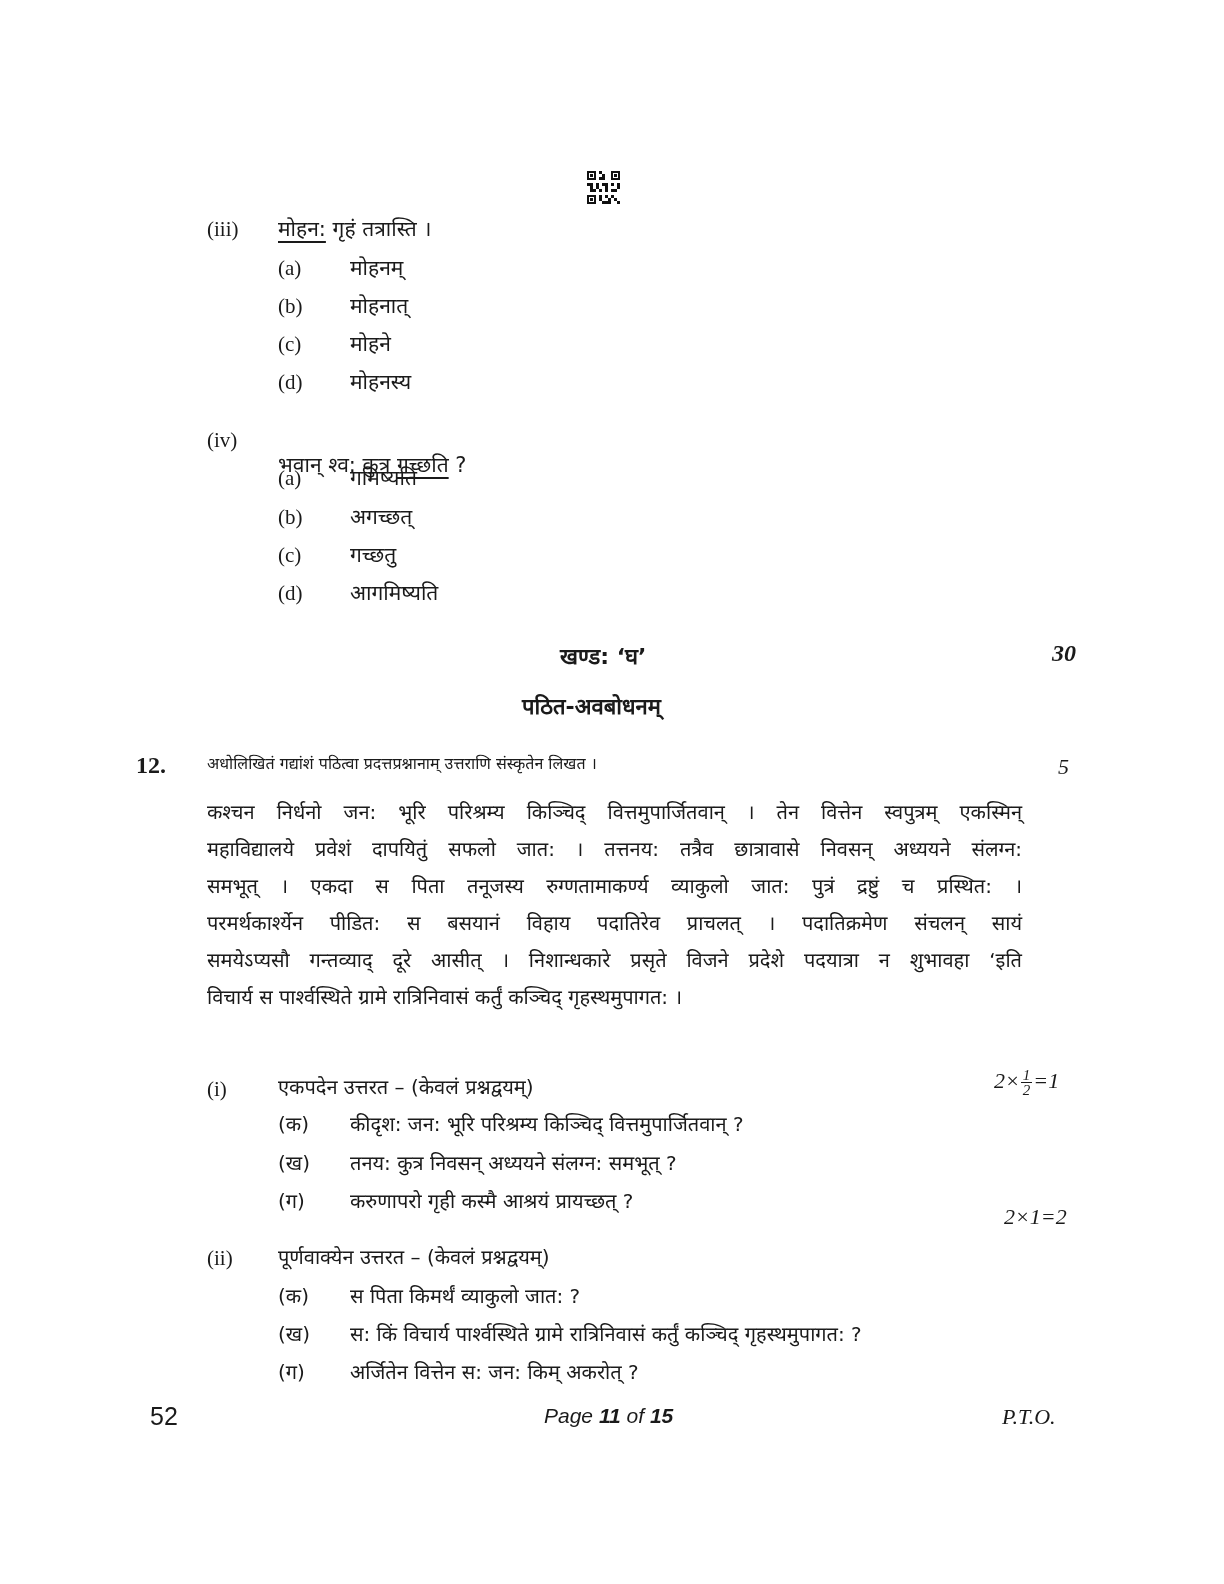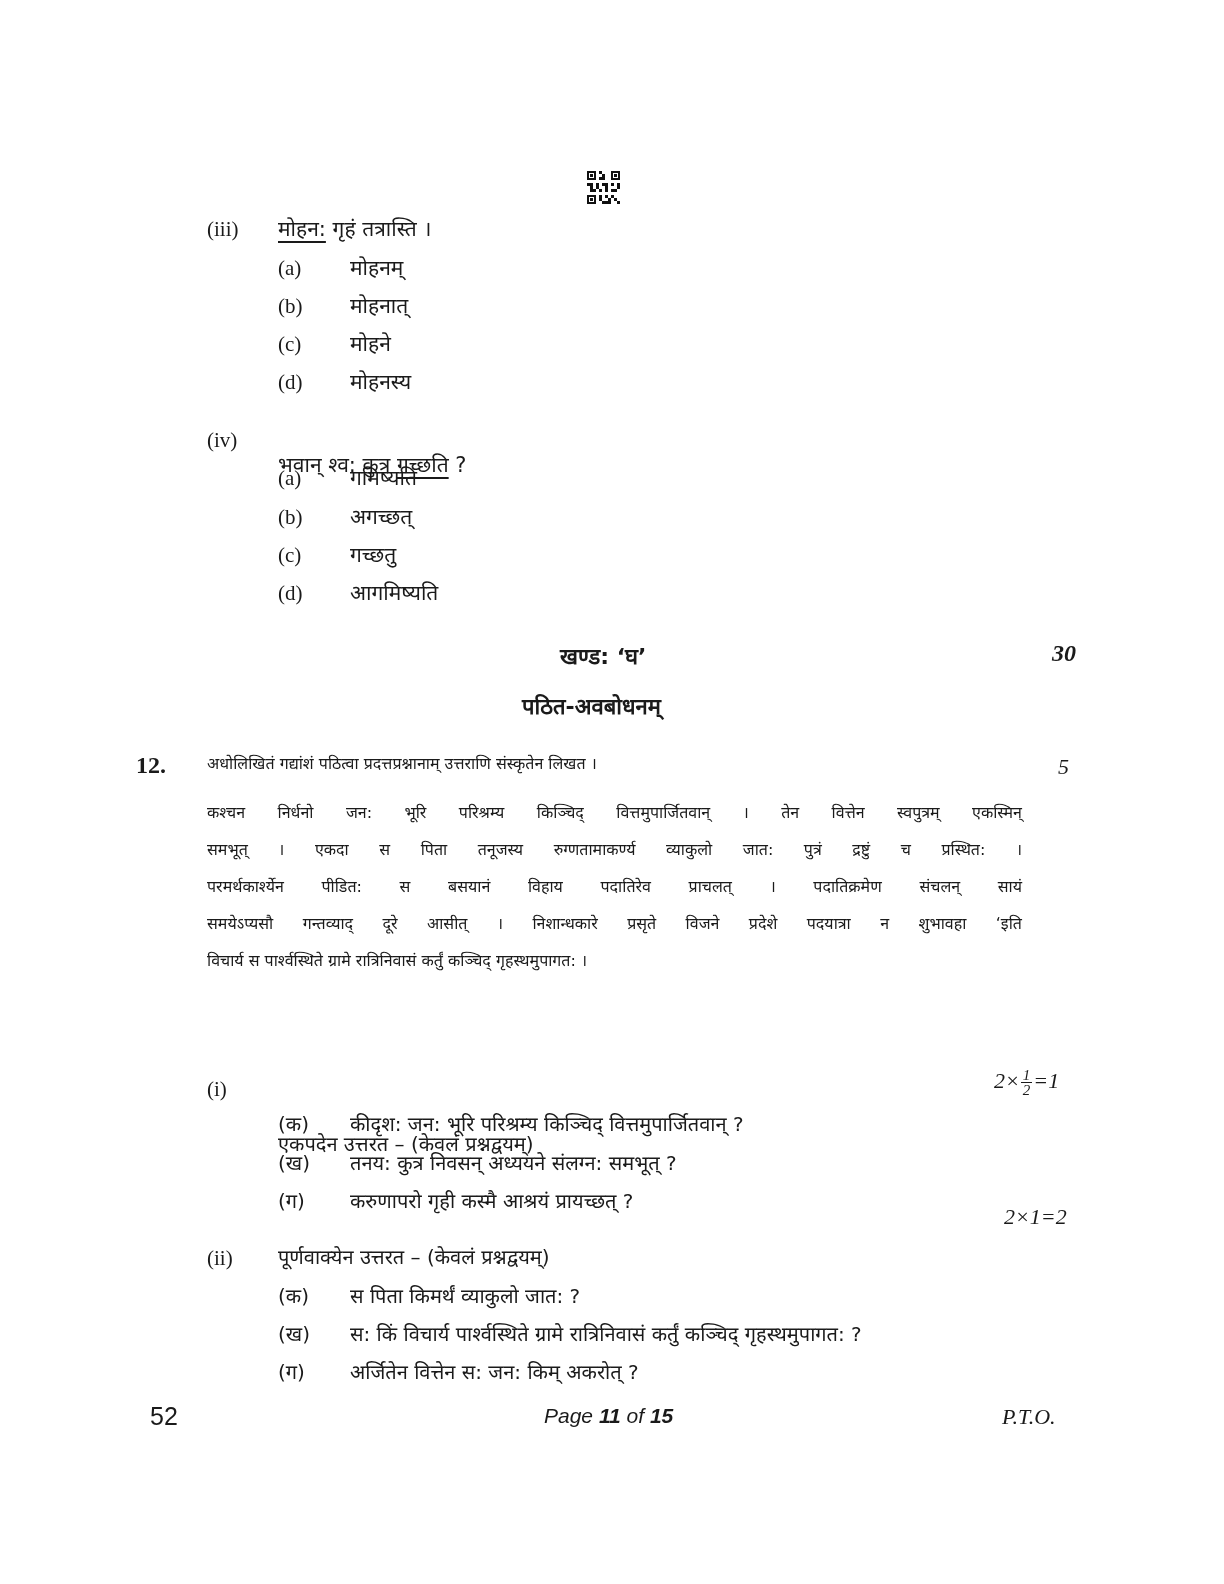--- a/index.html
+++ b/index.html
@@ -25,21 +25,21 @@
 
     .section-title { left: 560px; top: 640px; font-weight: bold; font-size: 22px; }
     .section-marks { left: 1052px; top: 640px; font-weight: bold; font-style: italic; font-size: 24px; font-family: "Liberation Serif", serif; }
     .section-sub { left: 522px; top: 690px; font-weight: bold; font-size: 22px; }
 
     .q12num { left: 136px; top: 752px; font-weight: bold; font-size: 24px; font-family: "Liberation Serif", serif; }
     .q12marks { left: 1058px; top: 754px; font-style: italic; font-size: 22px; font-family: "Liberation Serif", serif; }
 
     .passage {
       left: 207px; top: 794px; width: 815px;
-      font-family: "DejaVu Sans", sans-serif; font-size: 16px;
+      font-family: "DejaVu Sans", sans-serif; font-size: 20px;
       line-height: 37px; text-align: justify;
     }
     .passage .line { display: block; text-align: justify; text-align-last: justify; white-space: nowrap; }
     .passage .line.last { text-align-last: left; }
 
     .marks-it { font-family: "Liberation Serif", serif; font-style: italic; font-size: 22px; }
     .frac { display: inline-block; vertical-align: middle; text-align: center; font-size: 15px; line-height: 14px; margin: 0 1px; }
     .frac .num { display: block; border-bottom: 1px solid #1a1a1a; padding: 0 2px; }
     .frac .den { display: block; padding: 0 2px; }
 
@@ -115,28 +115,29 @@
 <div class="abs deva section-title">खण्ड: ‘घ’</div>
 <div class="abs section-marks">30</div>
 <div class="abs deva section-sub">पठित-अवबोधनम्</div>
 
 <div class="abs q12num">12.</div>
 <div class="abs deva" style="left:207px; top:752px; font-size:16px;">अधोलिखितं गद्यांशं पठित्वा प्रदत्तप्रश्नानाम् उत्तराणि संस्कृतेन लिखत ।</div>
 <div class="abs q12marks">5</div>
 
 <div class="abs passage">
   <span class="line">कश्चन निर्धनो जन: भूरि परिश्रम्य किञ्चिद् वित्तमुपार्जितवान् । तेन वित्तेन स्वपुत्रम् एकस्मिन्</span>
+  <span class="line">महाविद्यालये प्रवेशं दापयितुं सफलो जात: । तत्तनय: तत्रैव छात्रावासे निवसन् अध्ययने संलग्न:</span>
   <span class="line">समभूत् । एकदा स पिता तनूजस्य रुग्णतामाकर्ण्य व्याकुलो जात: पुत्रं द्रष्टुं च प्रस्थित: ।</span>
   <span class="line">परमर्थकार्श्येन पीडित: स बसयानं विहाय पदातिरेव प्राचलत् । पदातिक्रमेण संचलन् सायं</span>
   <span class="line">समयेऽप्यसौ गन्तव्याद् दूरे आसीत् । निशान्धकारे प्रसृते विजने प्रदेशे पदयात्रा न शुभावहा ‘इति</span>
   <span class="line last">विचार्य स पार्श्वस्थिते ग्रामे रात्रिनिवासं कर्तुं कञ्चिद् गृहस्थमुपागत: ।</span>
 </div>
 
 <div class="abs roman" style="left:207px; top:1077px;">(i)</div>
-<div class="abs deva" style="left:278px; top:1130px; font-size:20px;">एकपदेन उत्तरत – (केवलं प्रश्नद्वयम्)</div>
+<div class="abs deva" style="left:278px; top:1073px; font-size:20px;">एकपदेन उत्तरत – (केवलं प्रश्नद्वयम्)</div>
 <div class="abs marks-it" style="left:994px; top:1068px;">
   <span>2×</span><span class="frac"><span class="num">1</span><span class="den">2</span></span><span>=1</span>
 </div>
 <div class="abs deva" style="left:278px; top:1110px; font-size:20px;">(क)</div>
 <div class="abs deva" style="left:350px; top:1110px; font-size:20px;">कीदृश: जन: भूरि परिश्रम्य किञ्चिद् वित्तमुपार्जितवान् ?</div>
 <div class="abs deva" style="left:278px; top:1149px; font-size:20px;">(ख)</div>
 <div class="abs deva" style="left:350px; top:1149px; font-size:20px;">तनय: कुत्र निवसन् अध्ययने संलग्न: समभूत् ?</div>
 <div class="abs deva" style="left:278px; top:1187px; font-size:20px;">(ग)</div>
 <div class="abs deva" style="left:350px; top:1187px; font-size:20px;">करुणापरो गृही कस्मै आश्रयं प्रायच्छत् ?</div>
 

